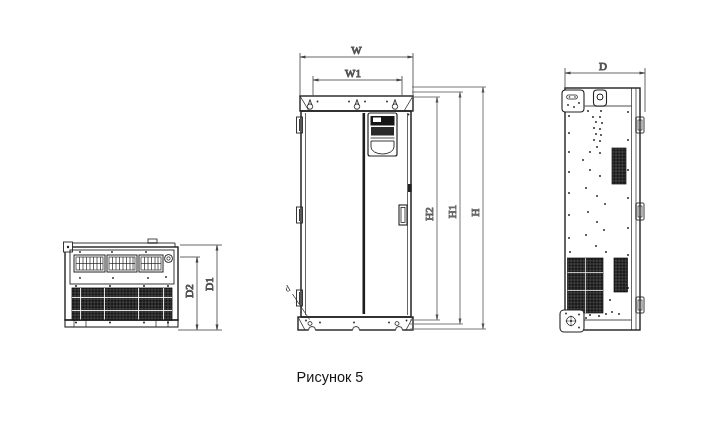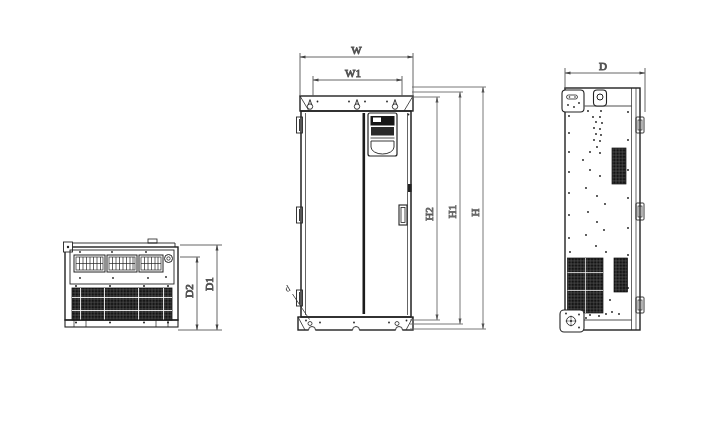--- a/index.html
+++ b/index.html
@@ -313,13 +313,14 @@
   </g>
 
   <g stroke="#555555" stroke-width="0.9" fill="none">
     <path d="M565 68 V89 M645 68 V112 M565 73 H645"></path>
     <polygon points="565,73 570.5,71.5 570.5,74.5" fill="#444444" stroke="none"></polygon>
     <polygon points="645,73 639.5,71.5 639.5,74.5" fill="#444444" stroke="none"></polygon>
     <text class="dimtxt" text-anchor="middle" x="603" y="70">D</text>
   </g>
 </svg>
 
+<div class="caption">Рисунок 5</div>
 </div>
 
 </body></html>

